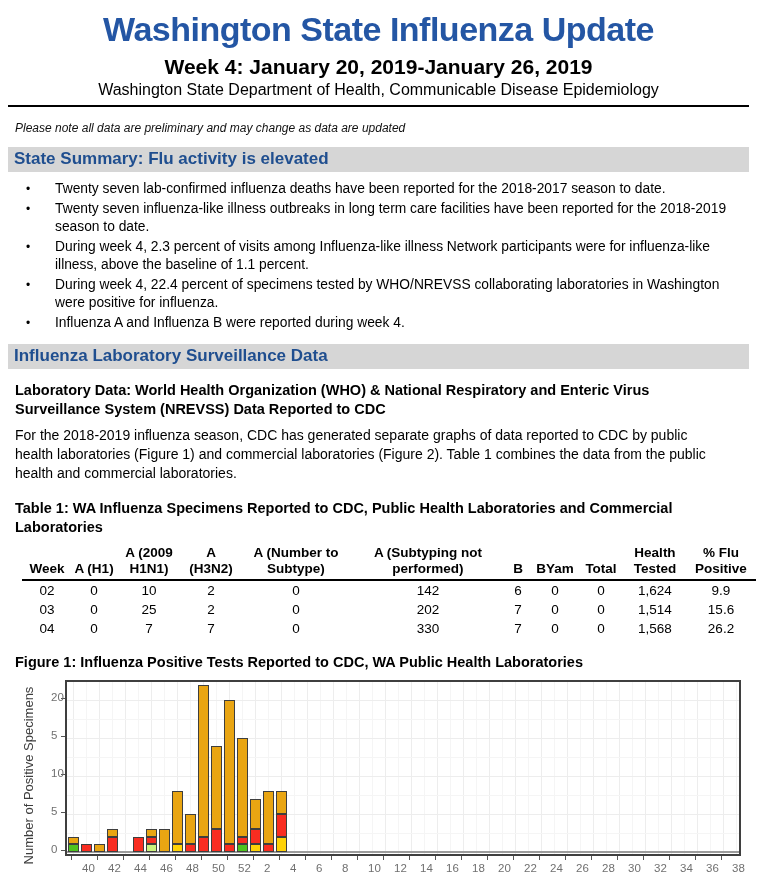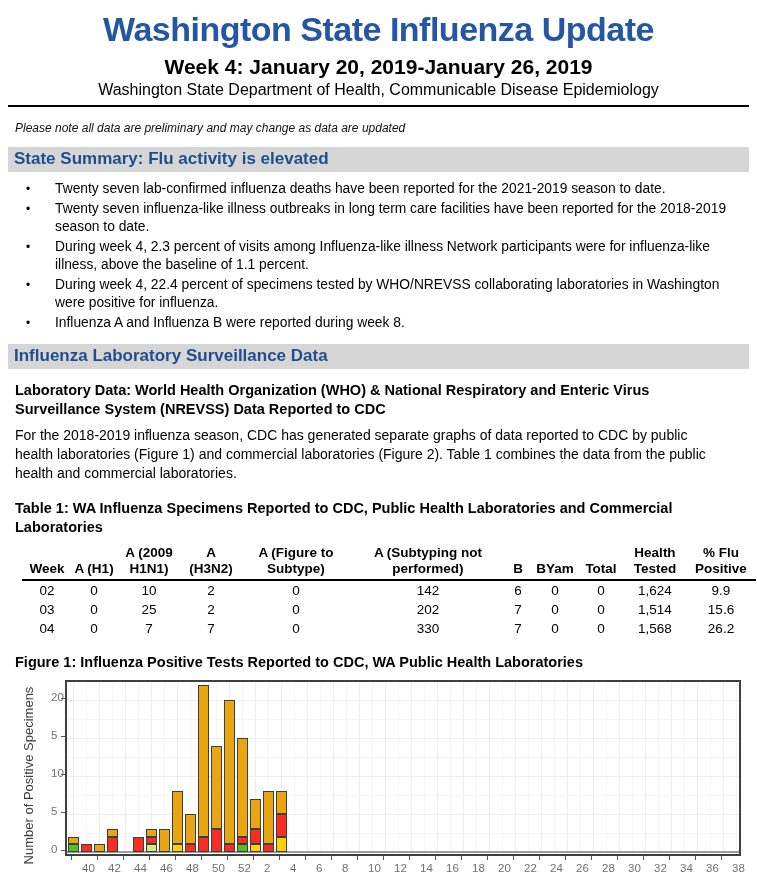--- a/index.html
+++ b/index.html
@@ -54,37 +54,37 @@
   <div class="rule"></div>
   <div class="note">Please note all data are preliminary and may change as data are updated</div>
 
   <div class="section-bar">
     <span>State Summary: Flu activity is elevated</span>
   </div>
 
   <div class="bullets">
       <div class="bullet-item">
         <span class="bullet-glyph">•</span>
-        <span class="bullet-text">Twenty seven lab-confirmed influenza deaths have been reported for the 2021-2019 season to date.</span>
+        <span class="bullet-text">Twenty seven lab-confirmed influenza deaths have been reported for the 2018-2017 season to date.</span>
       </div>
       <div class="bullet-item">
         <span class="bullet-glyph">•</span>
         <span class="bullet-text">Twenty seven influenza-like illness outbreaks in long term care facilities have been reported for the 2018-2019 season to date.</span>
       </div>
       <div class="bullet-item">
         <span class="bullet-glyph">•</span>
         <span class="bullet-text">During week 4, 2.3 percent of visits among Influenza-like illness Network participants were for influenza-like illness, above the baseline of 1.1 percent.</span>
       </div>
       <div class="bullet-item">
         <span class="bullet-glyph">•</span>
         <span class="bullet-text">During week 4, 22.4 percent of specimens tested by WHO/NREVSS collaborating laboratories in Washington were positive for influenza.</span>
       </div>
       <div class="bullet-item">
         <span class="bullet-glyph">•</span>
-        <span class="bullet-text">Influenza A and Influenza B were reported during week 8.</span>
+        <span class="bullet-text">Influenza A and Influenza B were reported during week 4.</span>
       </div>
     </div>
 
   <div class="section-bar">
     <span>Influenza Laboratory Surveillance Data</span>
   </div>
 
   <div class="subheading">Laboratory Data: World Health Organization (WHO) &amp; National Respiratory and Enteric Virus Surveillance System (NREVSS) Data Reported to CDC</div>
   <div class="paragraph">For the 2018-2019 influenza season, CDC has generated separate graphs of data reported to CDC by public health laboratories (Figure 1) and commercial laboratories (Figure 2). Table 1 combines the data from the public health and commercial laboratories.</div>
 
@@ -102,21 +102,21 @@
         <col style="width: 46px;">
         <col style="width: 62px;">
         <col style="width: 70px;">
       </colgroup>
     <thead>
         <tr>
           <th>Week</th>
           <th>A (H1)</th>
           <th>A (2009 H1N1)</th>
           <th>A (H3N2)</th>
-          <th>A (Figure to Subtype)</th>
+          <th>A (Number to Subtype)</th>
           <th>A (Subtyping not performed)</th>
           <th>B</th>
           <th>BYam</th>
           <th>Total</th>
           <th>Health Tested</th>
           <th>% Flu Positive</th>
         </tr>
       </thead>
     <tbody>
         <tr>

